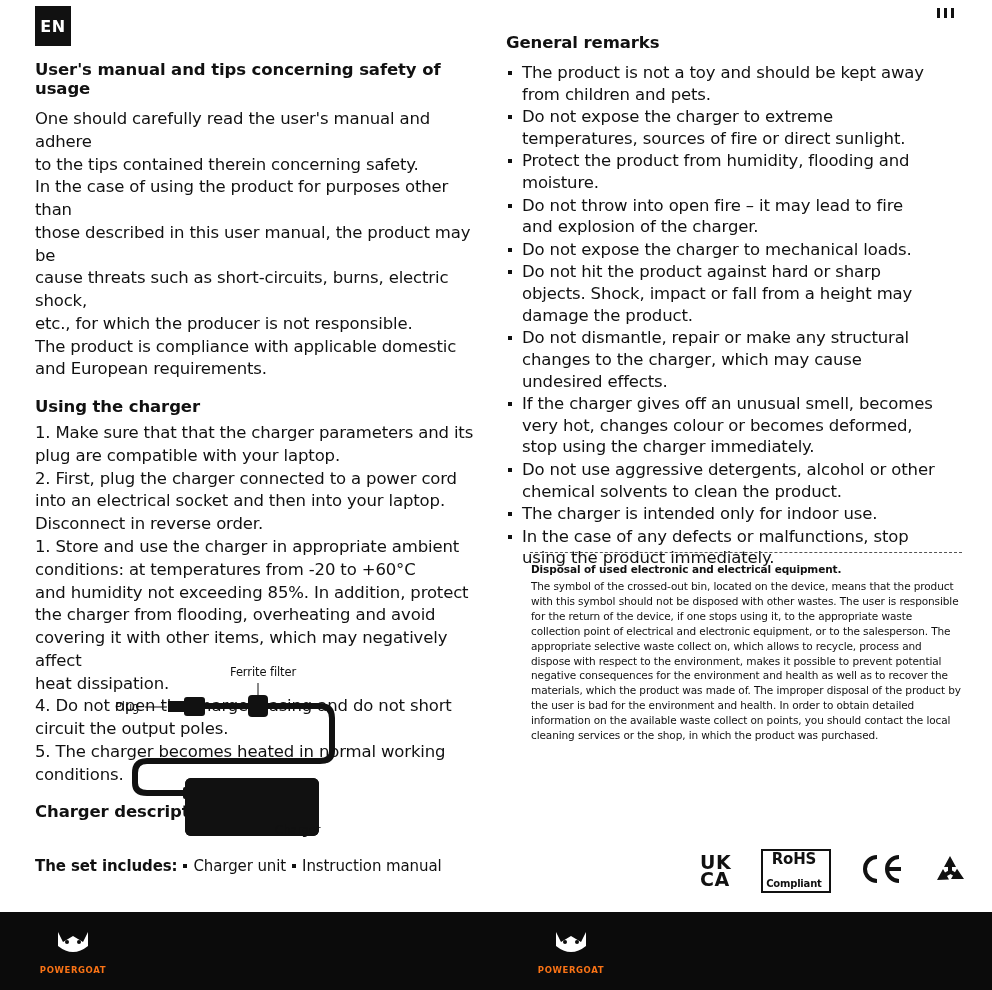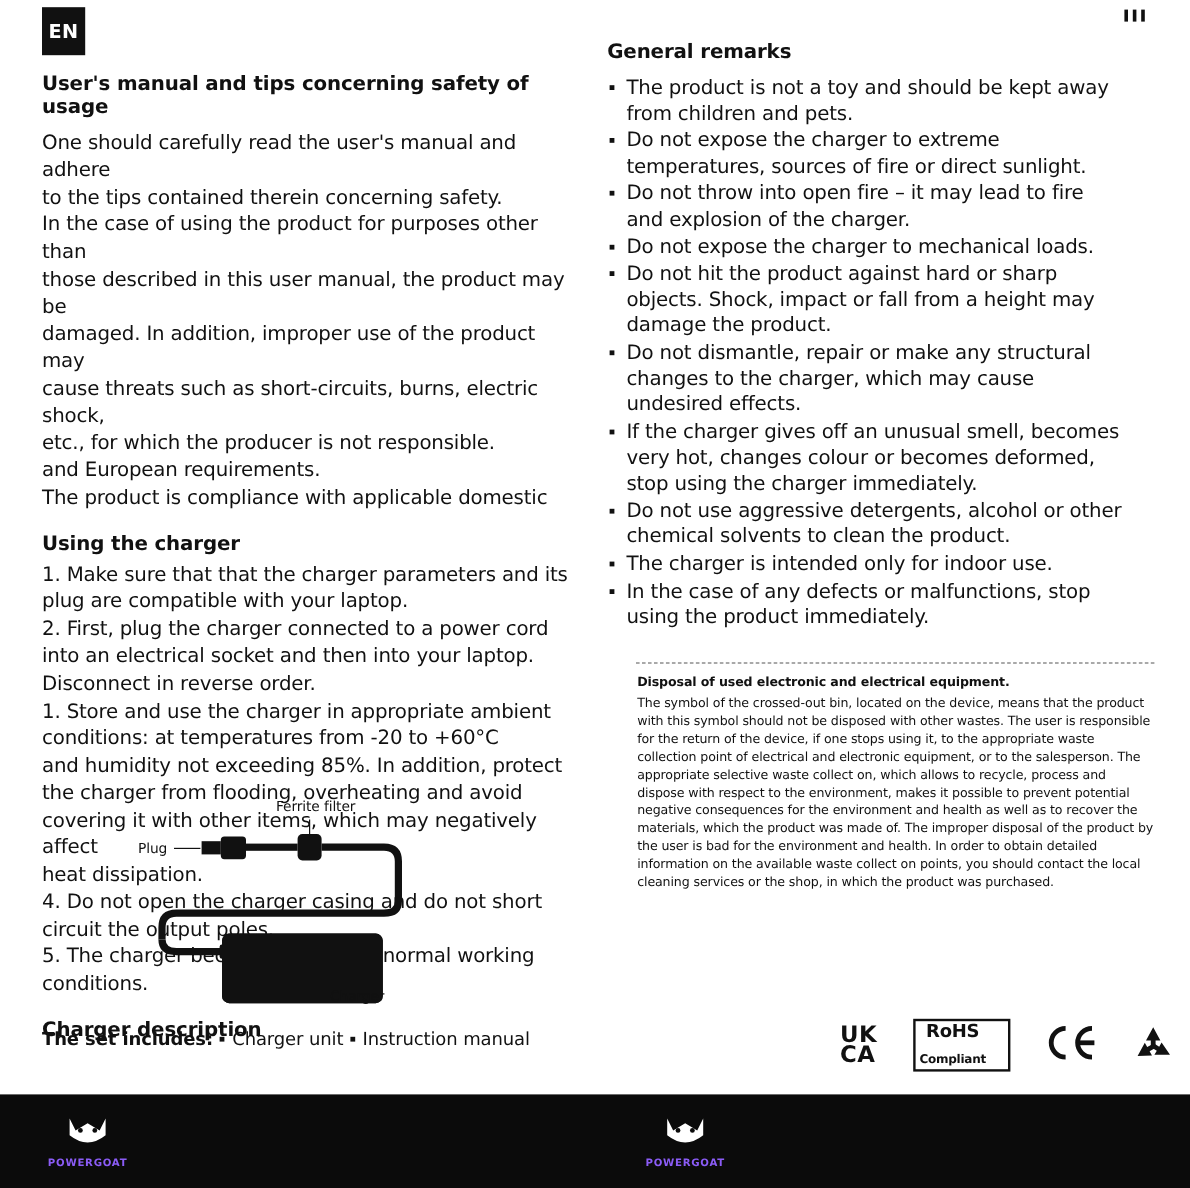--- a/index.html
+++ b/index.html
@@ -181,42 +181,42 @@
     gap: 30px;
   }
   .ukca {
     font-size: 19px;
     font-weight: bold;
     line-height: 0.92;
     letter-spacing: 0.5px;
   }
   .rohs {
     border: 2px solid #111;
-    padding: 1px 18px 2px 3px;
+    padding: 1px 7px 2px 3px;
     text-align: center;
     line-height: 1;
   }
   .rohs .t1 { font-size: 15px; font-weight: bold; letter-spacing: -0.2px; }
   .rohs .t2 { font-size: 10px; font-weight: bold; margin-top: 12px; letter-spacing: -0.2px; }
 
   
   .footer {
     position: absolute;
     left: 0;
     top: 912px;
     width: 992px;
     height: 78px;
     background: #0b0b0b;
   }
   .brand {
     position: absolute;
     top: 16px;
     width: 86px;
     height: 48px;
-    color: #8b5cf6;
+    color: #f97316;
     text-align: center;
   }
   .brand.b1 { left: 30px; }
   .brand.b2 { left: 528px; }
   .brand .name {
     font-size: 8.5px;
     font-weight: bold;
     letter-spacing: 0.6px;
     margin-top: 1px;
   }
@@ -235,25 +235,24 @@
   </div>
 
   <div class="col-left">
     <h2 class="sec">User's manual and tips concerning safety of usage</h2>
 
     <div class="blocklines">
       <div>One should carefully read the user's manual and adhere</div>
       <div>to the tips contained therein concerning safety.</div>
       <div>In the case of using the product for purposes other than</div>
       <div>those described in this user manual, the product may be</div>
-      <div>damaged. In addition, improper use of the product may</div>
       <div>cause threats such as short-circuits, burns, electric shock,</div>
       <div>etc., for which the producer is not responsible.</div>
+      <div>The product is compliance with applicable domestic</div>
       <div>and European requirements.</div>
-      <div>The product is compliance with applicable domestic</div>
     </div>
 
     <div class="gap-md"></div>
     <h2 class="sec tight">Using the charger</h2>
 
     <div class="blocklines">
       <div>1. Make sure that that the charger parameters and its</div>
       <div>plug are compatible with your laptop.</div>
       <div>2. First, plug the charger connected to a power cord</div>
       <div>into an electrical socket and then into your laptop.</div>
@@ -305,20 +304,21 @@
 
   <div class="set-includes">
     <b>The set includes:</b><span class="sq"></span><span>Charger unit</span><span class="sq"></span><span>Instruction manual</span>
   </div>
 
   <div class="col-right">
     <h2 class="sec">General remarks</h2>
     <ul class="bullets">
       <li>The product is not a toy and should be kept away from children and pets.</li>
       <li>Do not expose the charger to extreme temperatures, sources of fire or direct sunlight.</li>
+      <li>Protect the product from humidity, flooding and moisture.</li>
       <li>Do not throw into open fire – it may lead to fire and explosion of the charger.</li>
       <li>Do not expose the charger to mechanical loads.</li>
       <li>Do not hit the product against hard or sharp objects. Shock, impact or fall from a height may damage the product.</li>
       <li>Do not dismantle, repair or make any structural changes to the charger, which may cause undesired effects.</li>
       <li>If the charger gives off an unusual smell, becomes very hot, changes colour or becomes deformed, stop using the charger immediately.</li>
       <li>Do not use aggressive detergents, alcohol or other chemical solvents to clean the product.</li>
       <li>The charger is intended only for indoor use.</li>
       <li>In the case of any defects or malfunctions, stop using the product immediately.</li>
     </ul>
   </div>

